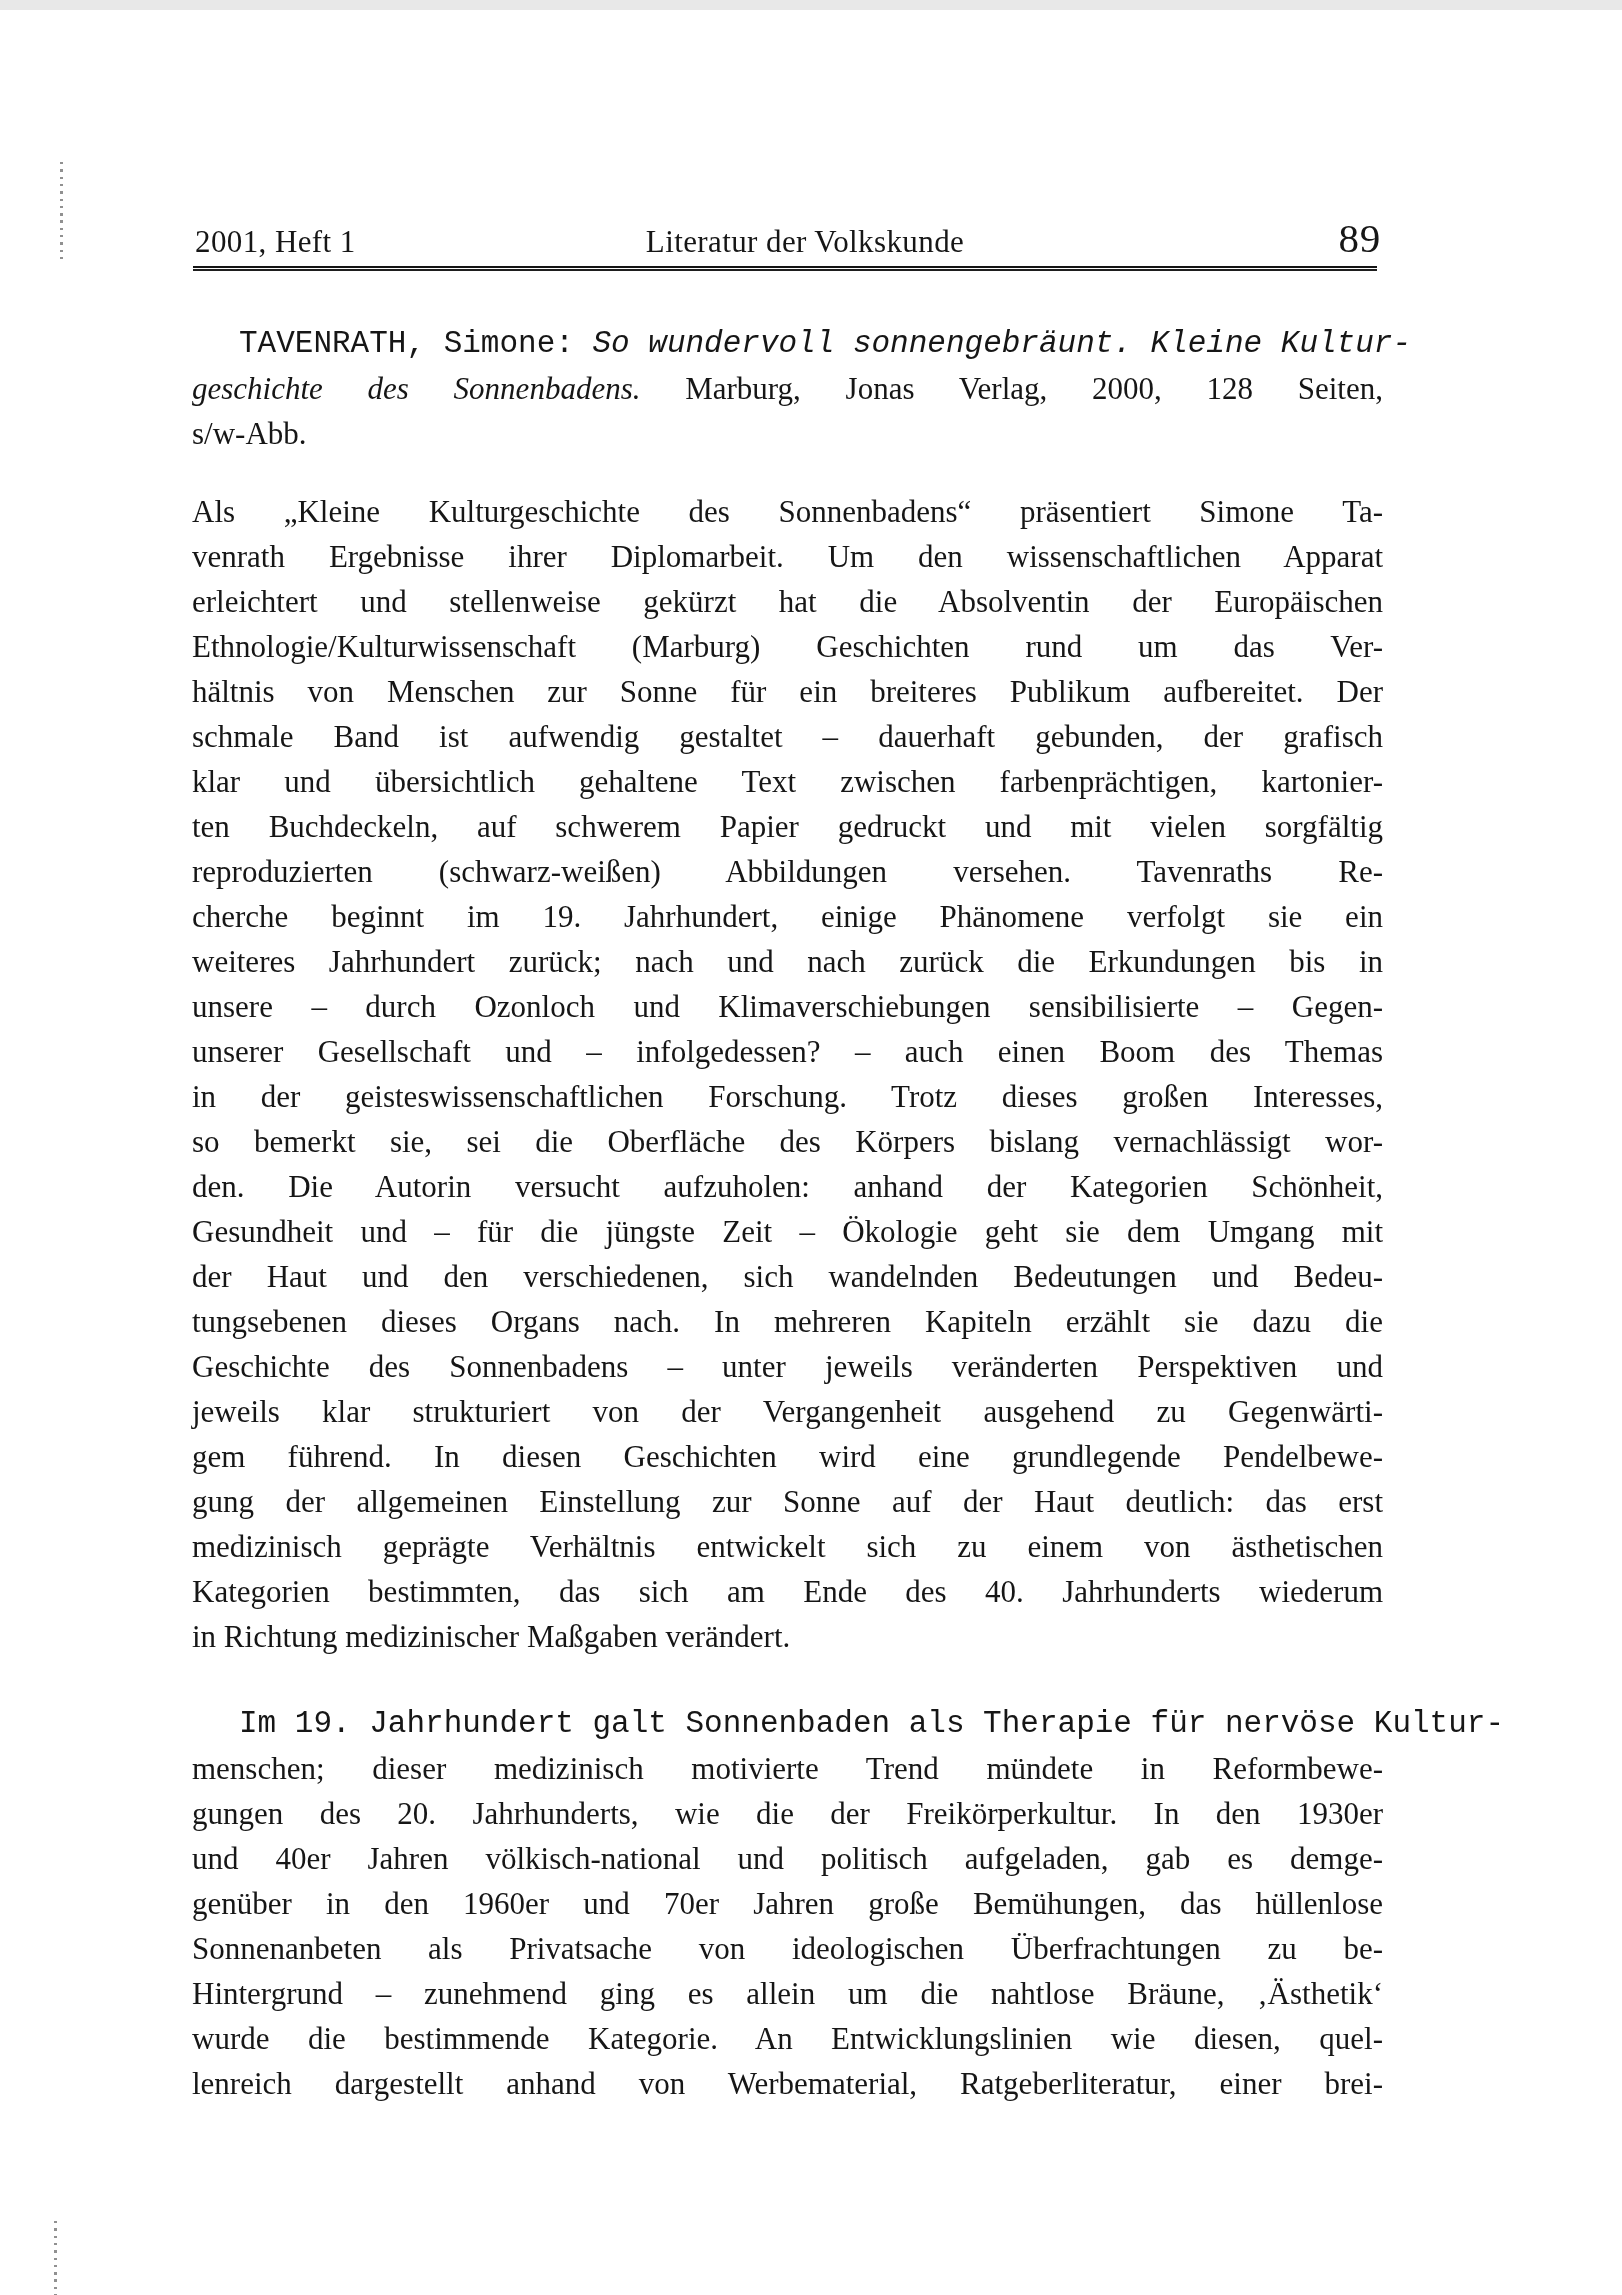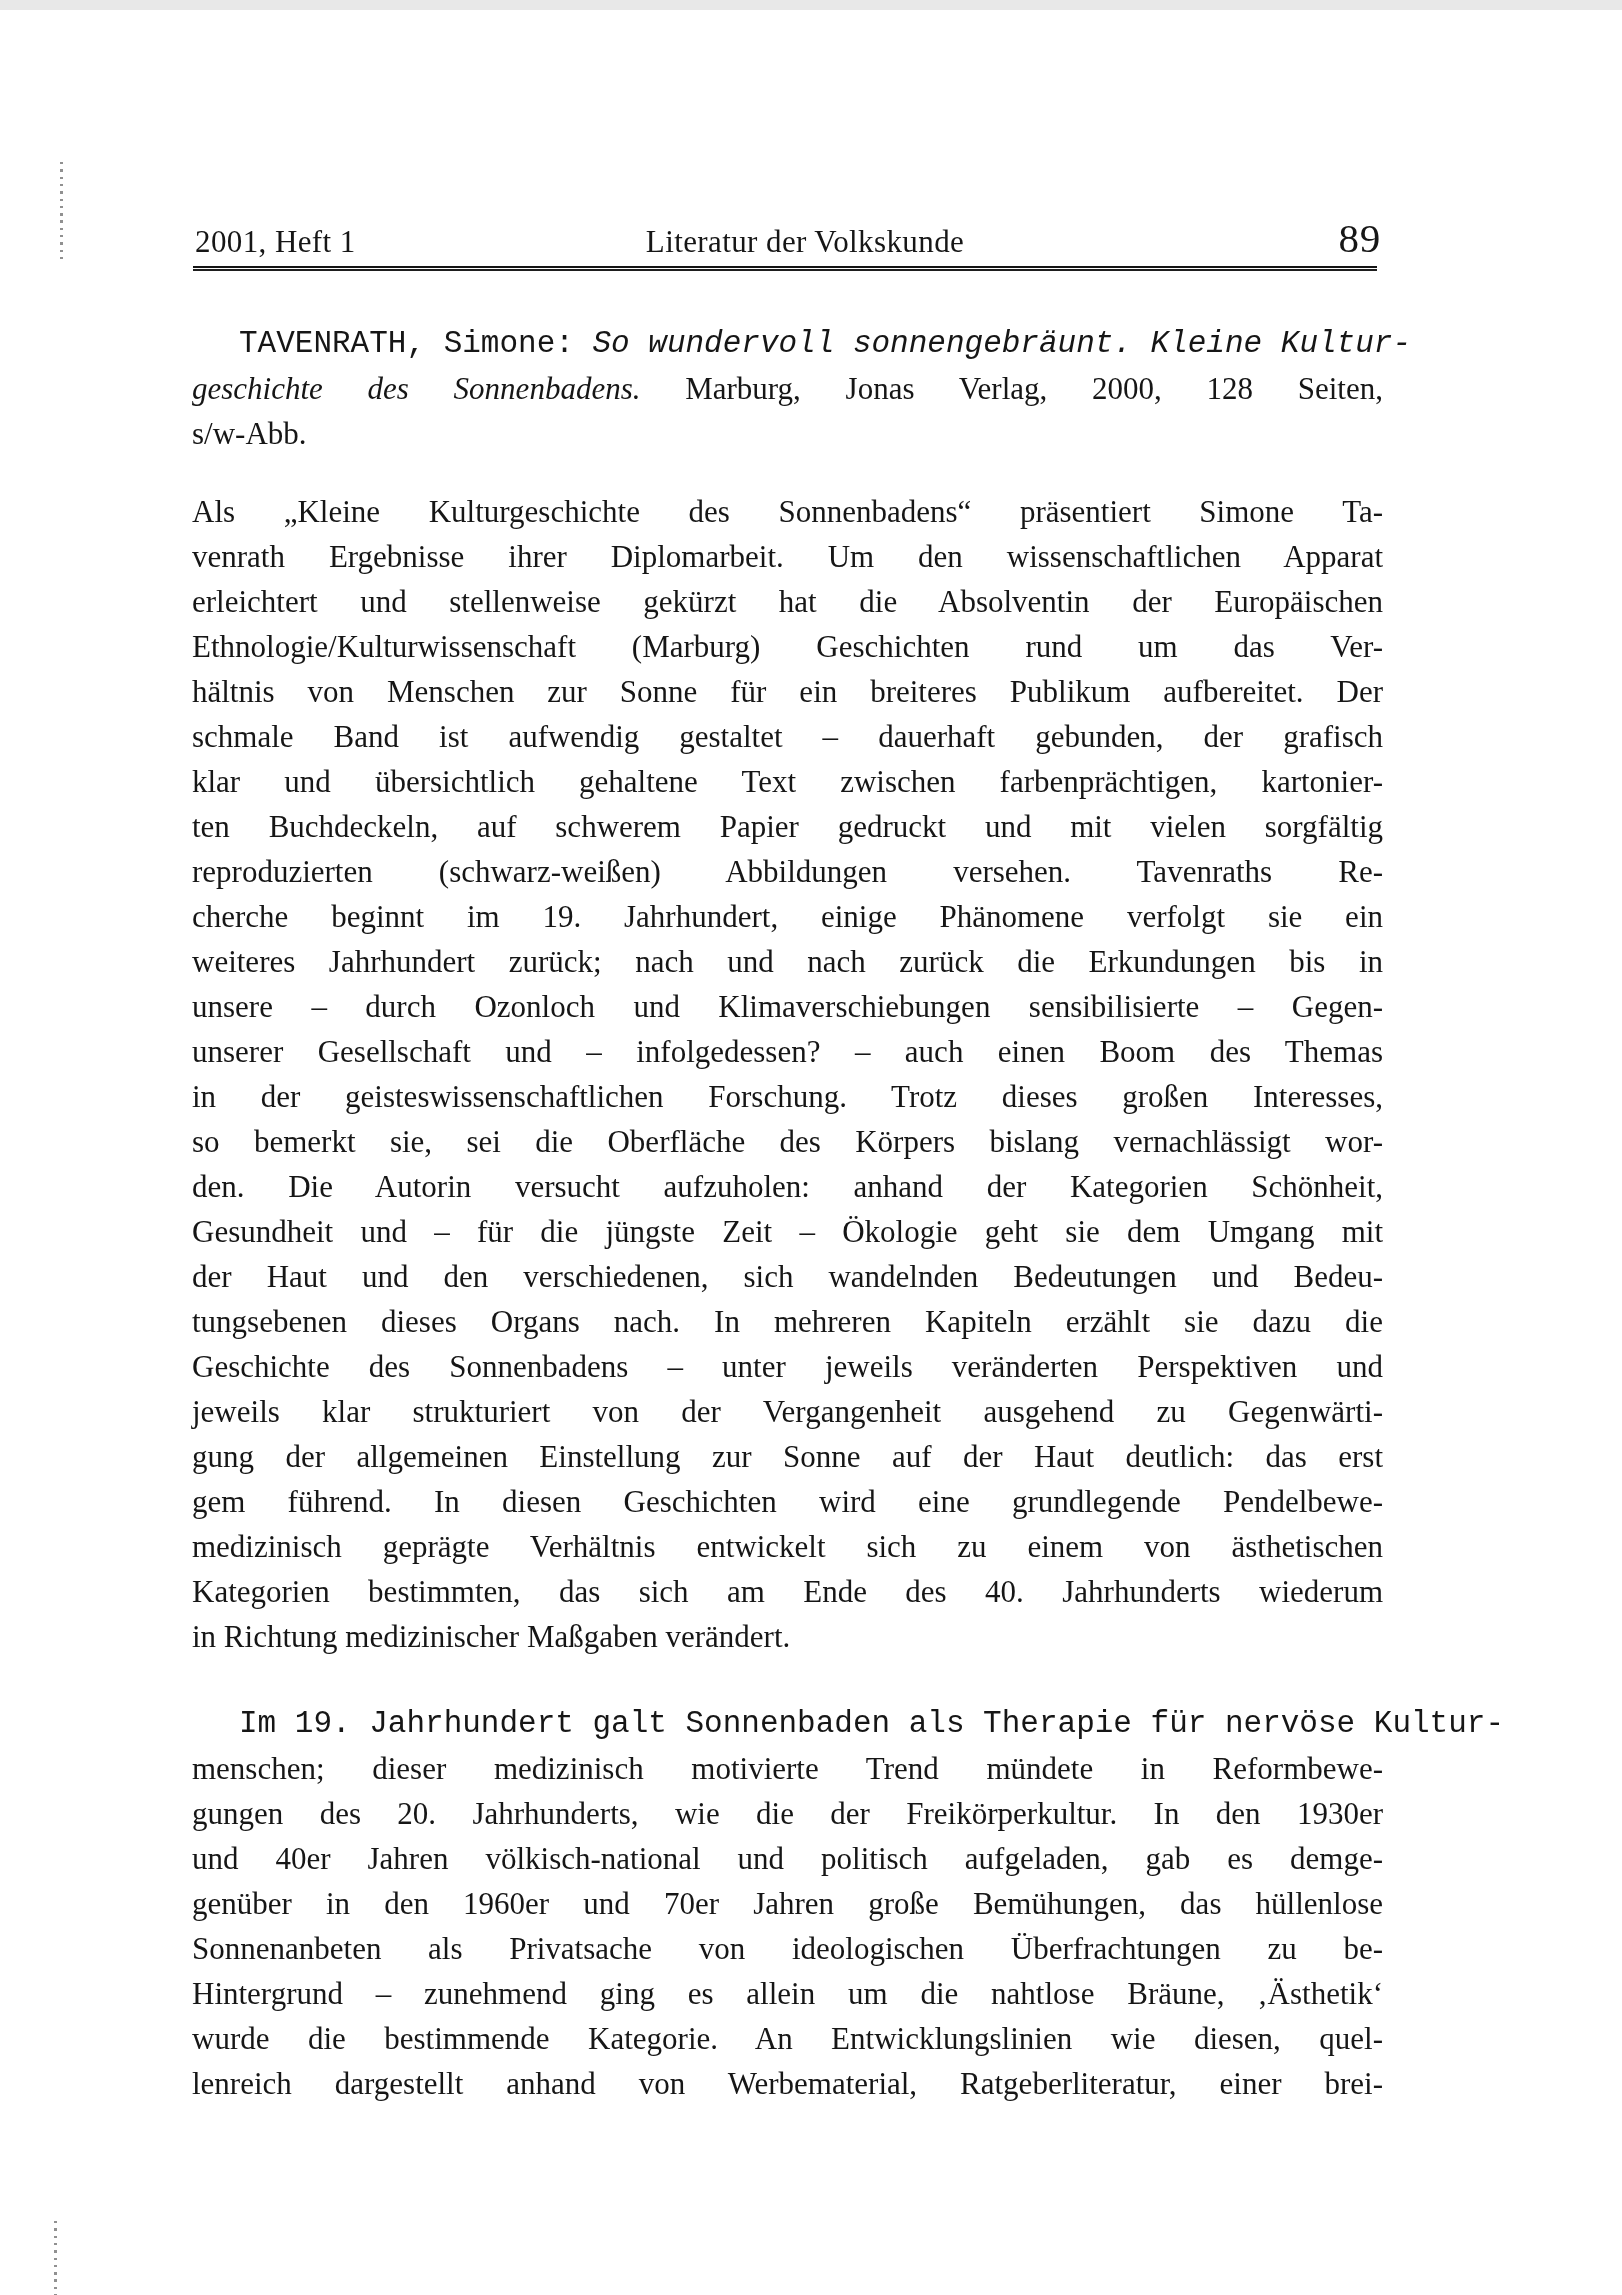--- a/index.html
+++ b/index.html
@@ -102,22 +102,22 @@
       <div class="line"><span>unsere – durch Ozonloch und Klimaverschiebungen sensibilisierte – Gegen-</span></div>
       <div class="line"><span>unserer Gesellschaft und – infolgedessen? – auch einen Boom des Themas</span></div>
       <div class="line"><span>in der geisteswissenschaftlichen Forschung. Trotz dieses großen Interesses,</span></div>
       <div class="line"><span>so bemerkt sie, sei die Oberfläche des Körpers bislang vernachlässigt wor-</span></div>
       <div class="line"><span>den. Die Autorin versucht aufzuholen: anhand der Kategorien Schönheit,</span></div>
       <div class="line"><span>Gesundheit und – für die jüngste Zeit – Ökologie geht sie dem Umgang mit</span></div>
       <div class="line"><span>der Haut und den verschiedenen, sich wandelnden Bedeutungen und Bedeu-</span></div>
       <div class="line"><span>tungsebenen dieses Organs nach. In mehreren Kapiteln erzählt sie dazu die</span></div>
       <div class="line"><span>Geschichte des Sonnenbadens – unter jeweils veränderten Perspektiven und</span></div>
       <div class="line"><span>jeweils klar strukturiert von der Vergangenheit ausgehend zu Gegenwärti-</span></div>
+      <div class="line"><span>gem führend. In diesen Geschichten wird eine grundlegende Pendelbewe-</span></div>
       <div class="line"><span>gung der allgemeinen Einstellung zur Sonne auf der Haut deutlich: das erst</span></div>
-      <div class="line"><span>gem führend. In diesen Geschichten wird eine grundlegende Pendelbewe-</span></div>
       <div class="line"><span>medizinisch geprägte Verhältnis entwickelt sich zu einem von ästhetischen</span></div>
       <div class="line"><span>Kategorien bestimmten, das sich am Ende des 40. Jahrhunderts wiederum</span></div>
       <div class="line last"><span>in Richtung medizinischer Maßgaben verändert.</span></div>
     </div>
 
   <div class="textblock" style="top: 1691px;">
       <div class="line indent"><span>Im 19. Jahrhundert galt Sonnenbaden als Therapie für nervöse Kultur-</span></div>
       <div class="line"><span>menschen; dieser medizinisch motivierte Trend mündete in Reformbewe-</span></div>
       <div class="line"><span>gungen des 20. Jahrhunderts, wie die der Freikörperkultur. In den 1930er</span></div>
       <div class="line"><span>und 40er Jahren völkisch-national und politisch aufgeladen, gab es demge-</span></div>

